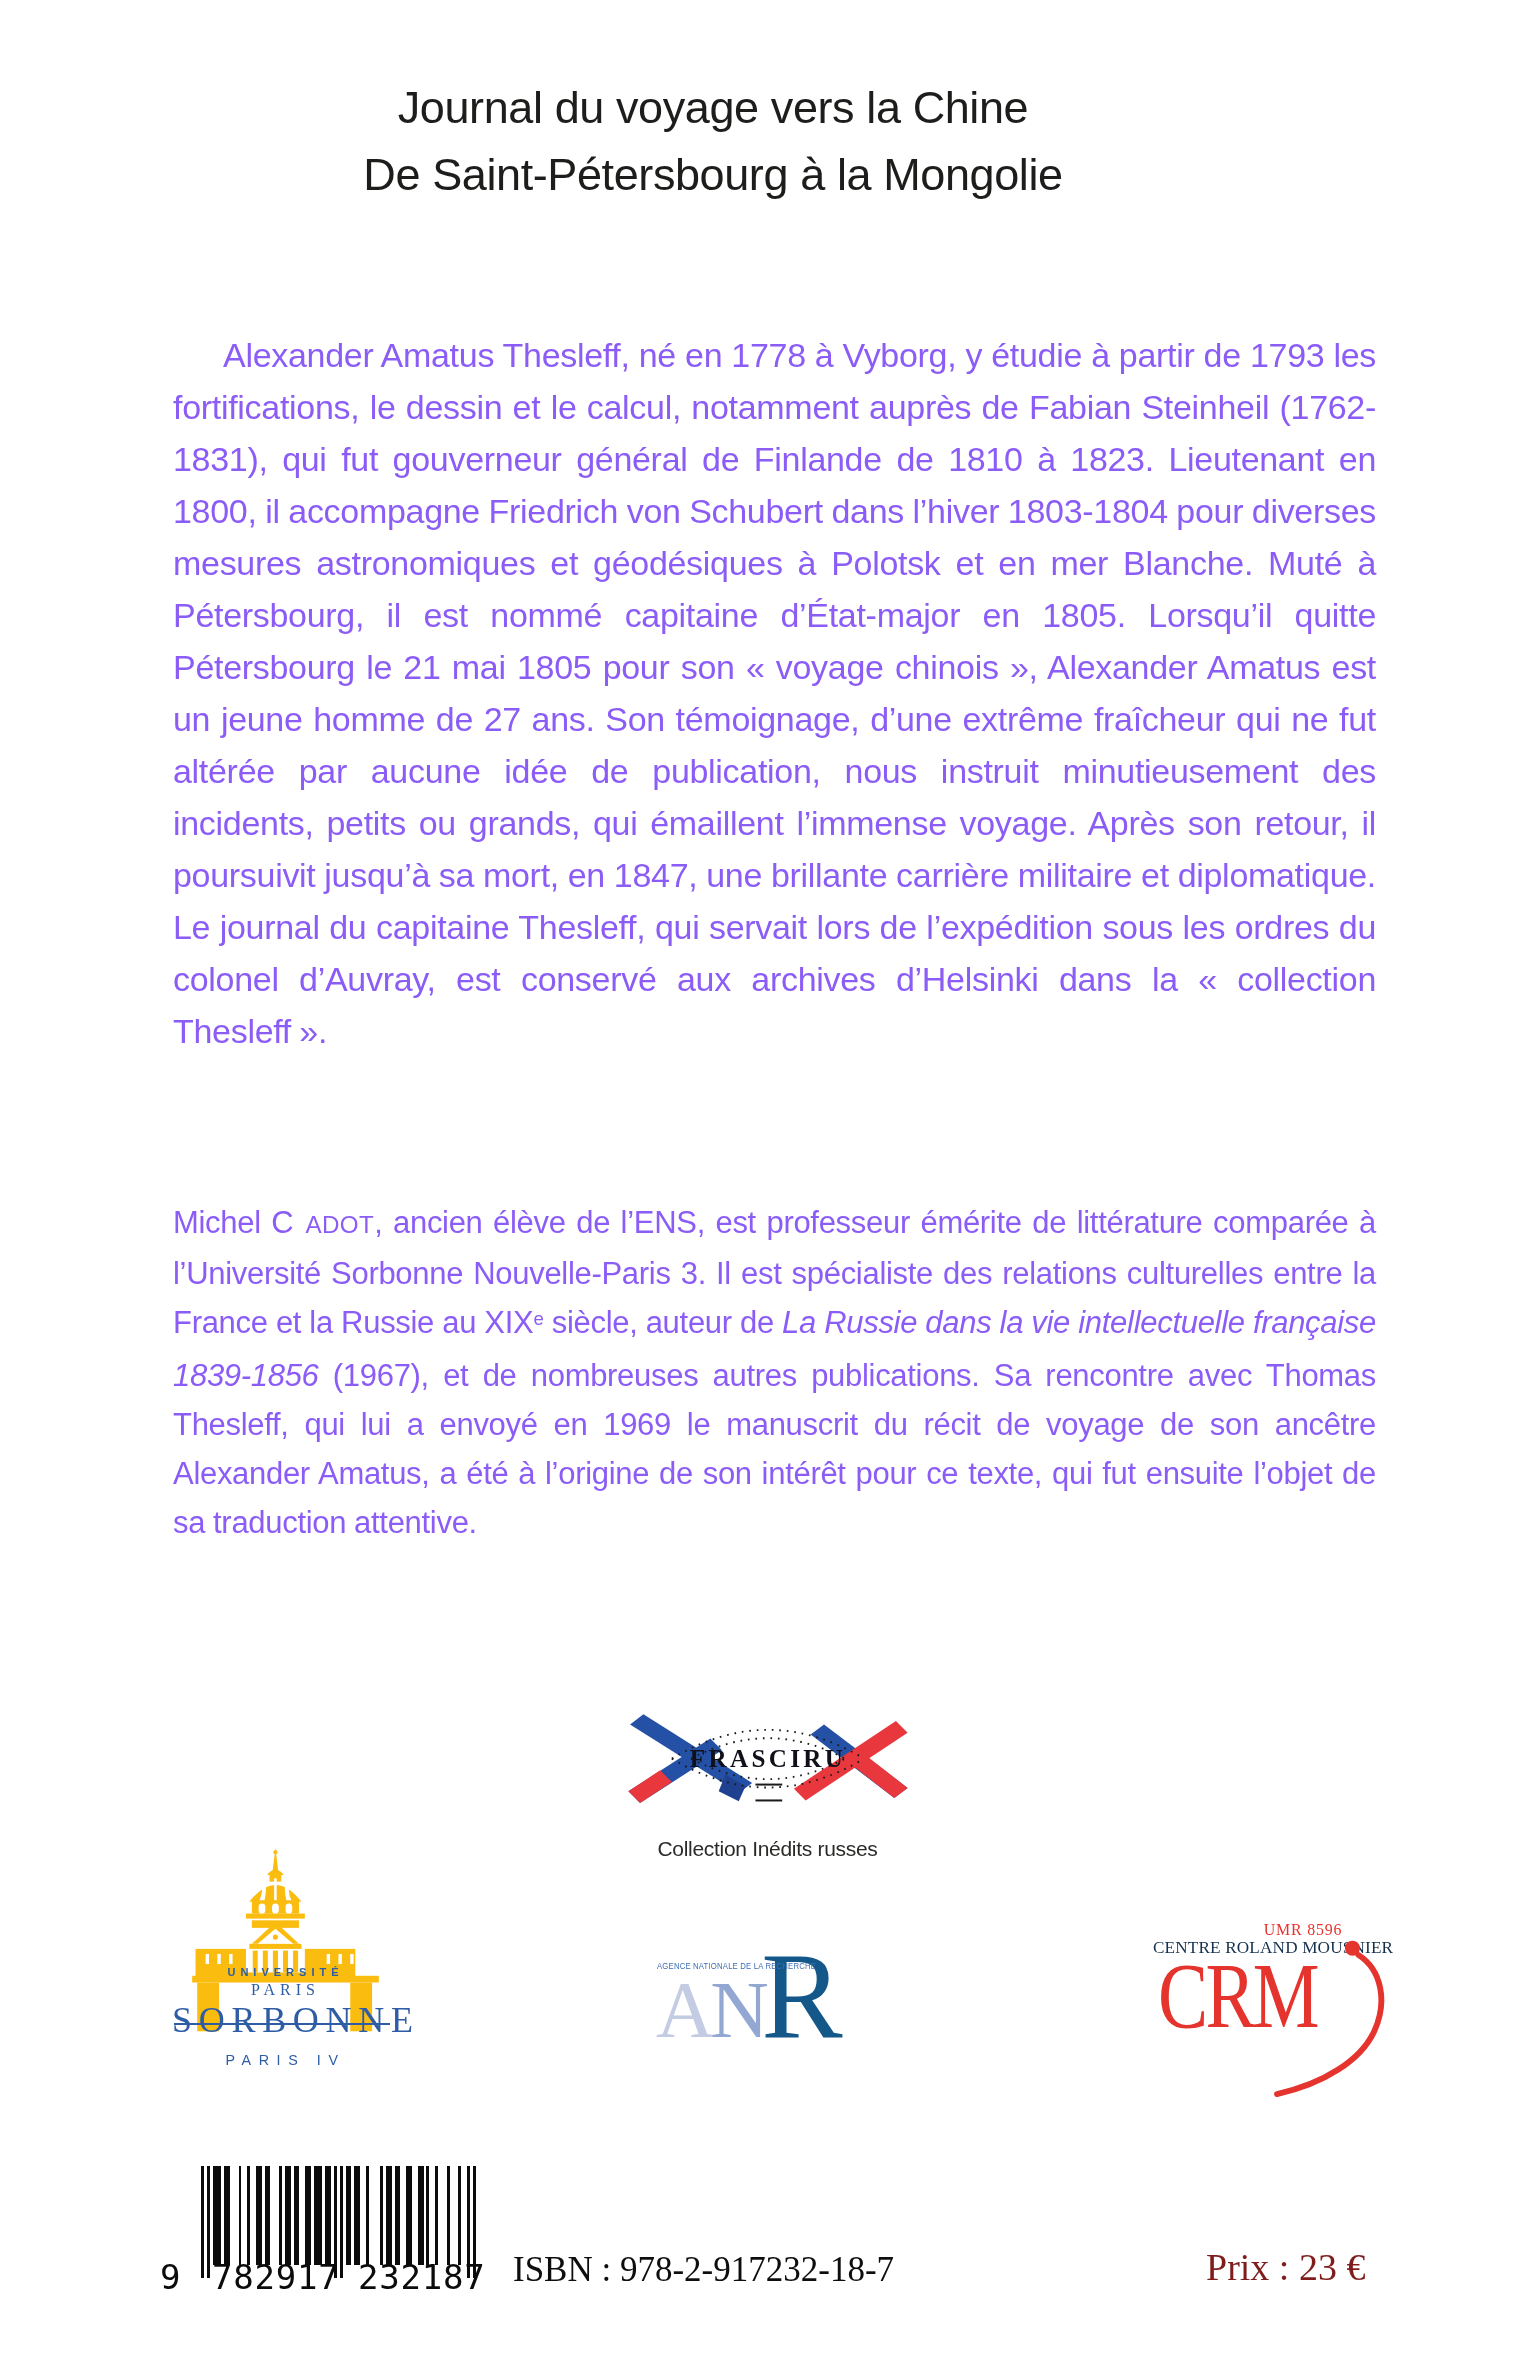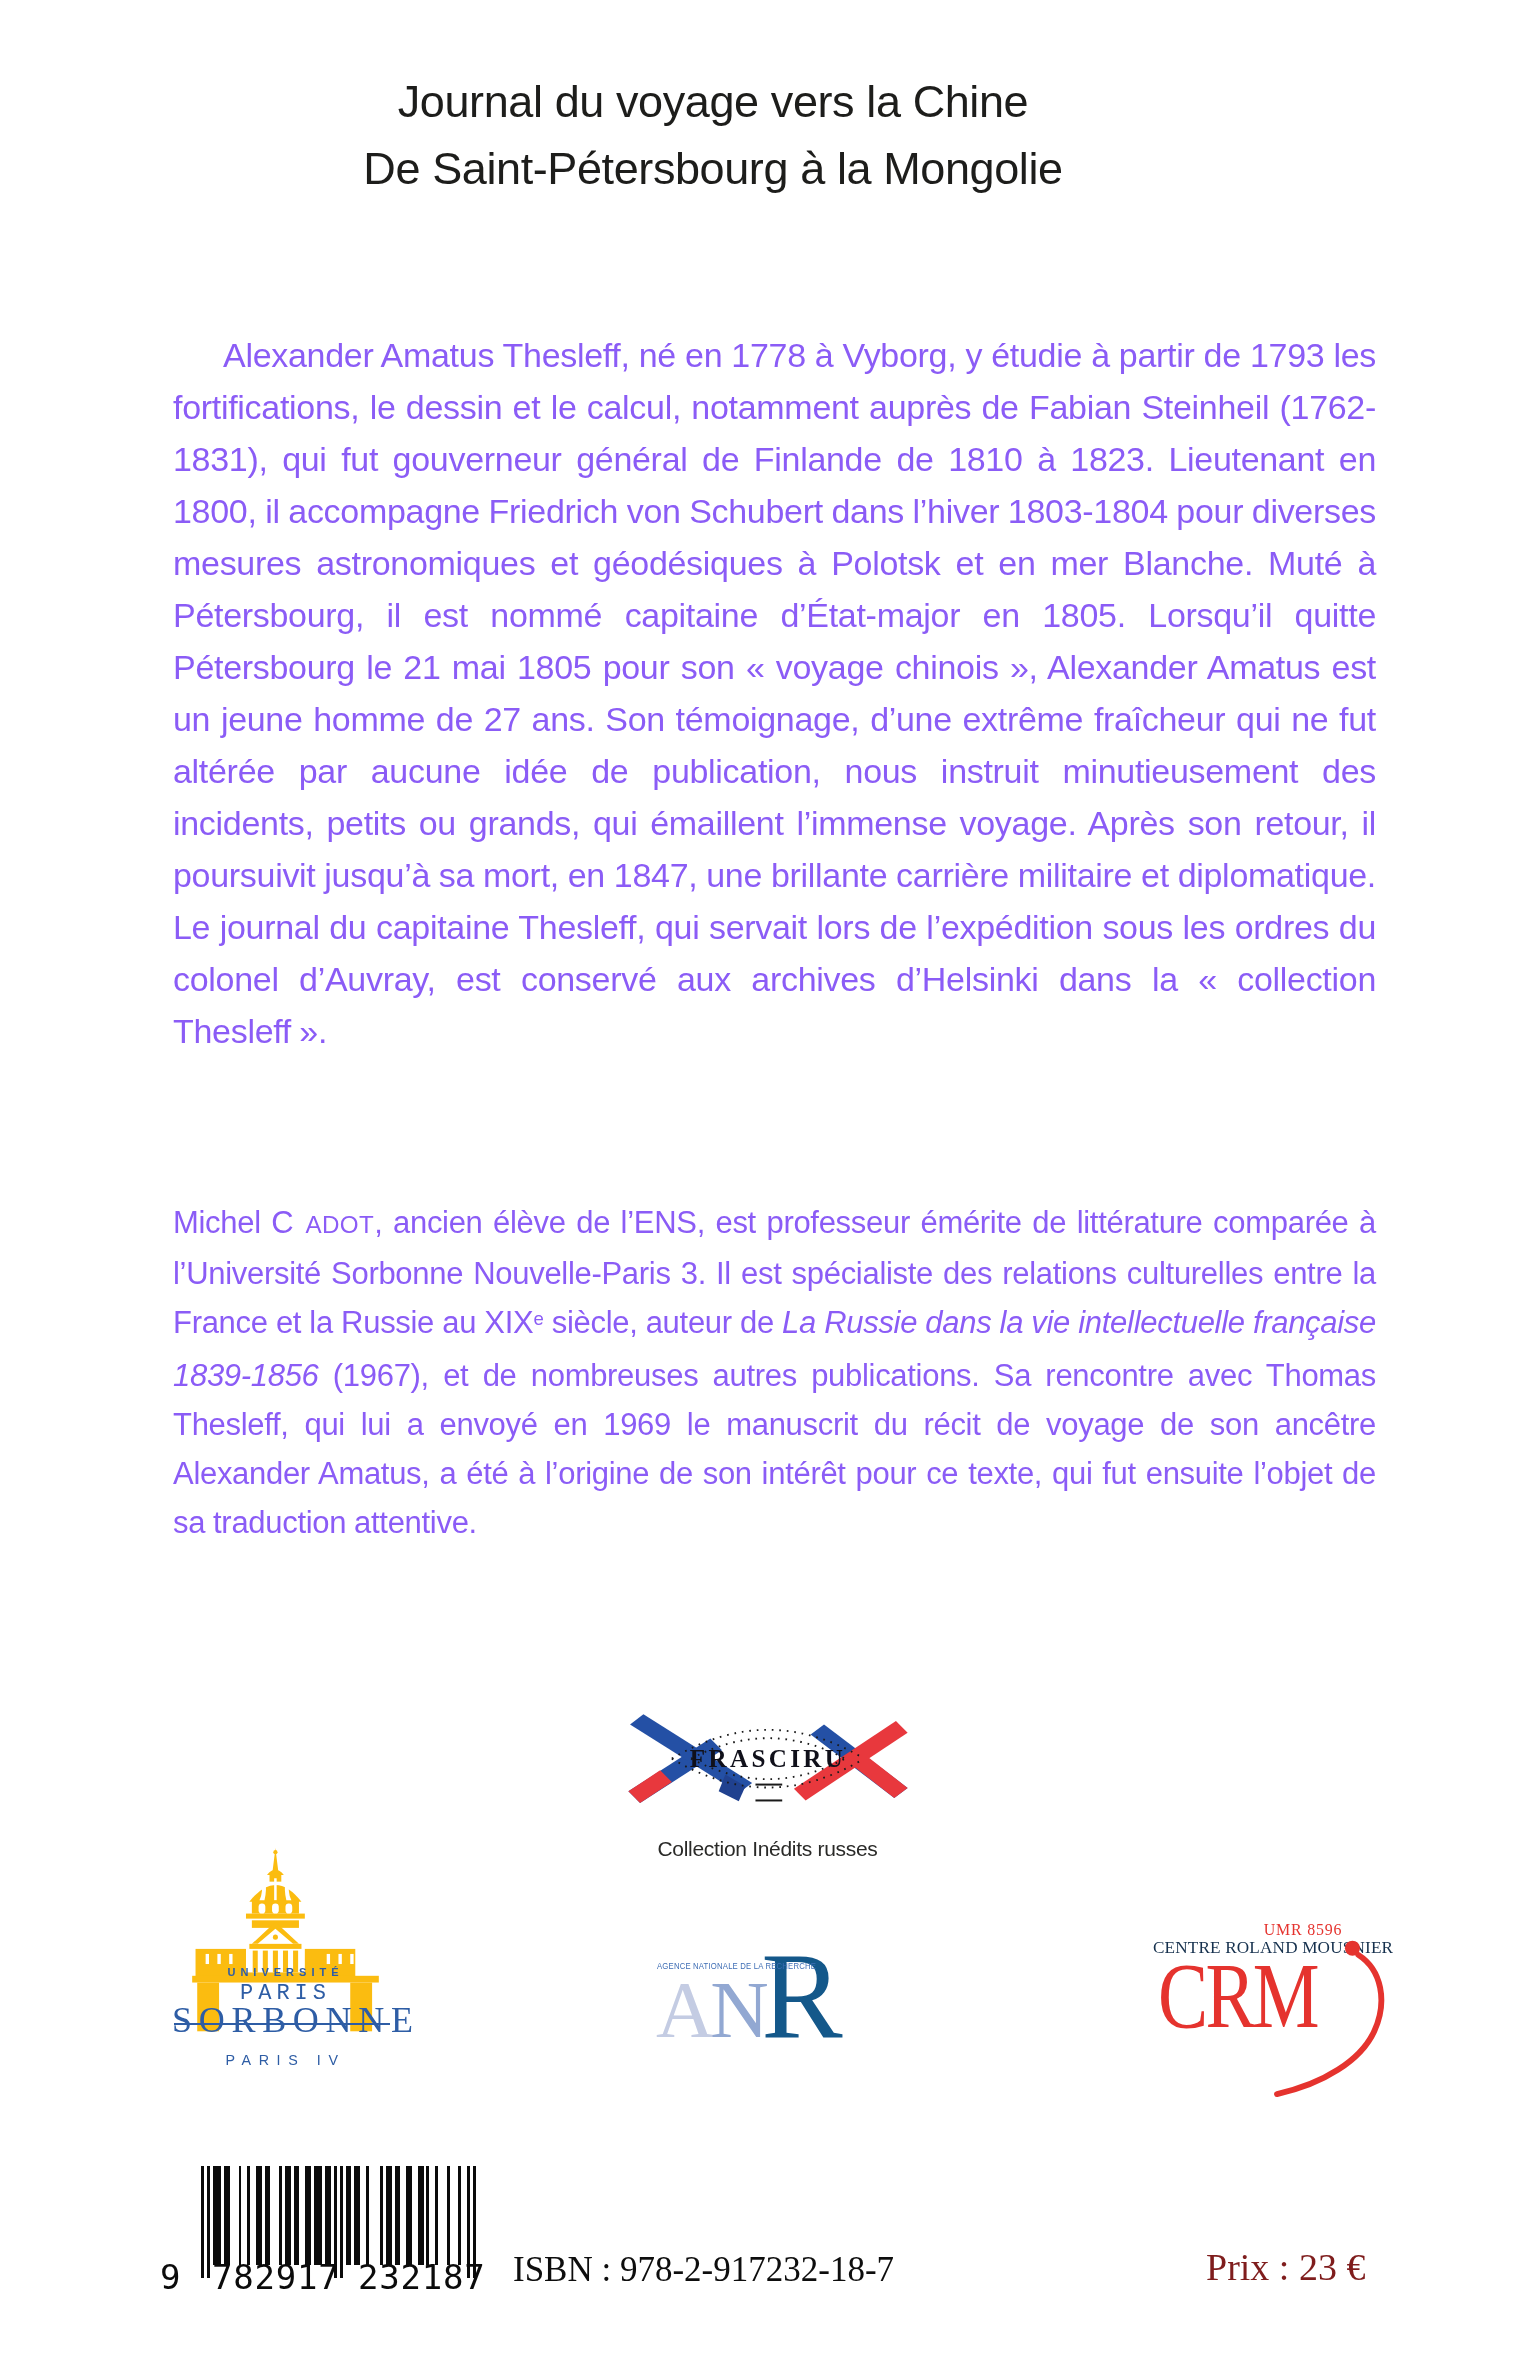--- a/index.html
+++ b/index.html
@@ -3,42 +3,42 @@
 <meta charset="utf-8">
 <style>
   html,body{margin:0;padding:0;}
   body{
     width:1535px;height:2377px;background:#ffffff;position:relative;
     font-family:"Liberation Sans",sans-serif;color:#1d1d1b;overflow:hidden;
   }
   .abs{position:absolute;}
 
   
-  .title{top:68px;left:0;width:1426px;text-align:center;
+  .title{top:74px;left:0;width:1426px;text-align:center;
          font-size:45px;line-height:67px;color:#1d1d1b;letter-spacing:-0.4px;}
 
   
   .para{left:173px;width:1203px;text-align:justify;color:#8b5cf6;margin:0;}
   .para1{top:329px;font-size:34px;line-height:52px;letter-spacing:-0.3px;text-indent:50px;word-spacing:-0.8px;}
   .para2{top:1198px;font-size:31px;line-height:49px;letter-spacing:-0.3px;word-spacing:-0.4px;}
   .sc{font-size:0.78em;letter-spacing:0.4px;margin-left:12px;}
   .i{font-style:italic;}
   .sup{font-size:0.6em;position:relative;top:-0.45em;}
 
   
   .frasciru{left:628px;top:1711px;width:280px;height:102px;}
   .collection-label{top:1837px;left:0;width:1535px;text-align:center;
                     font-size:21px;color:#2a2a28;letter-spacing:-0.3px;}
 
   
   .sorbonne{left:172px;top:1848px;width:227px;height:206px;}
   .sorbonne svg{position:absolute;left:0;top:0;}
   .sorbonne .txt{position:absolute;left:0;width:227px;text-align:center;color:#2E5DA5;}
   .s1{top:118px;font-size:11px;font-weight:bold;letter-spacing:5px;}
-  .s2{top:133px;font-size:22px;font-family:Liberation Mono, monospace;letter-spacing:5px;}
+  .s2{top:133px;font-size:16px;font-family:Liberation Serif, serif;letter-spacing:5px;}
   .s3{top:151px;font-size:36px;font-family:"Liberation Serif",serif;letter-spacing:6.7px;}
   .srule{position:absolute;top:175px;left:1.7px;width:216px;height:1.7px;background:#2E5DA5;}
   .s4{top:176px;font-size:14.3px;font-weight:normal;letter-spacing:7.6px;margin-top:28px;}
 
   
   .anr{left:656px;top:1948px;width:243px;height:101px;}
   .anr-tag{position:absolute;top:12.6px;left:0.8px;font-size:8.8px;letter-spacing:0.2px;
            color:#3F6EB5;white-space:nowrap;transform:scaleX(.88);transform-origin:left;}
   .anr-letters{position:absolute;left:0;top:0;height:99px;display:flex;
                align-items:baseline;font-family:"Liberation Serif",serif;line-height:96px;}

